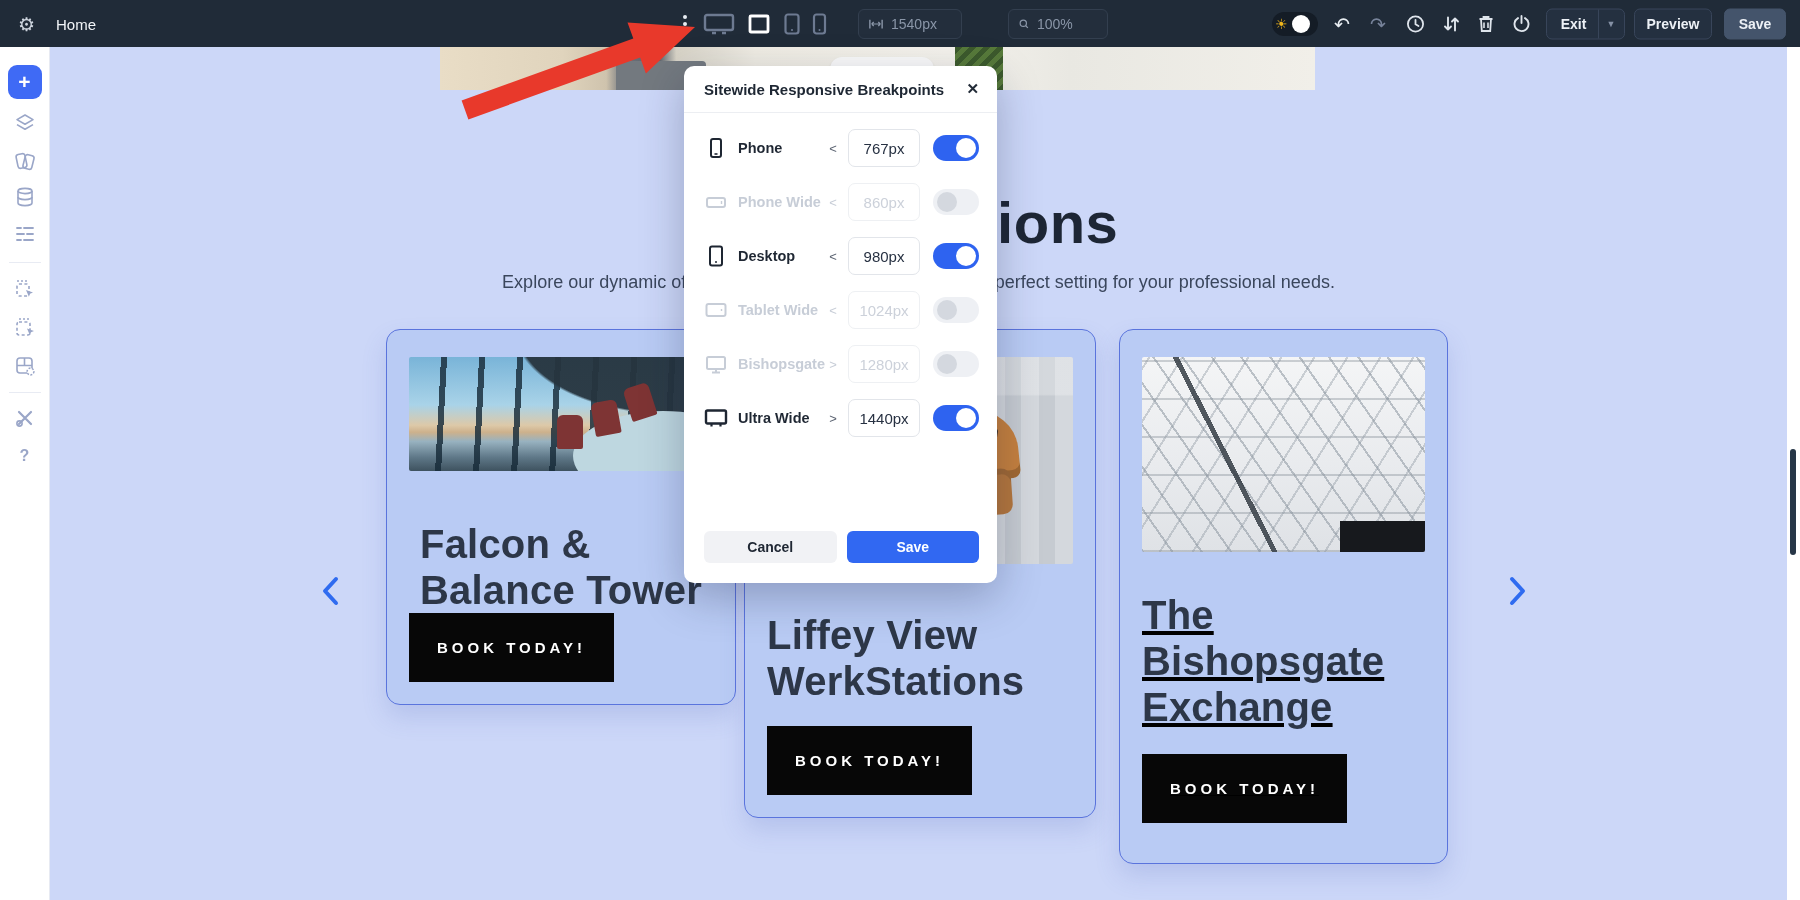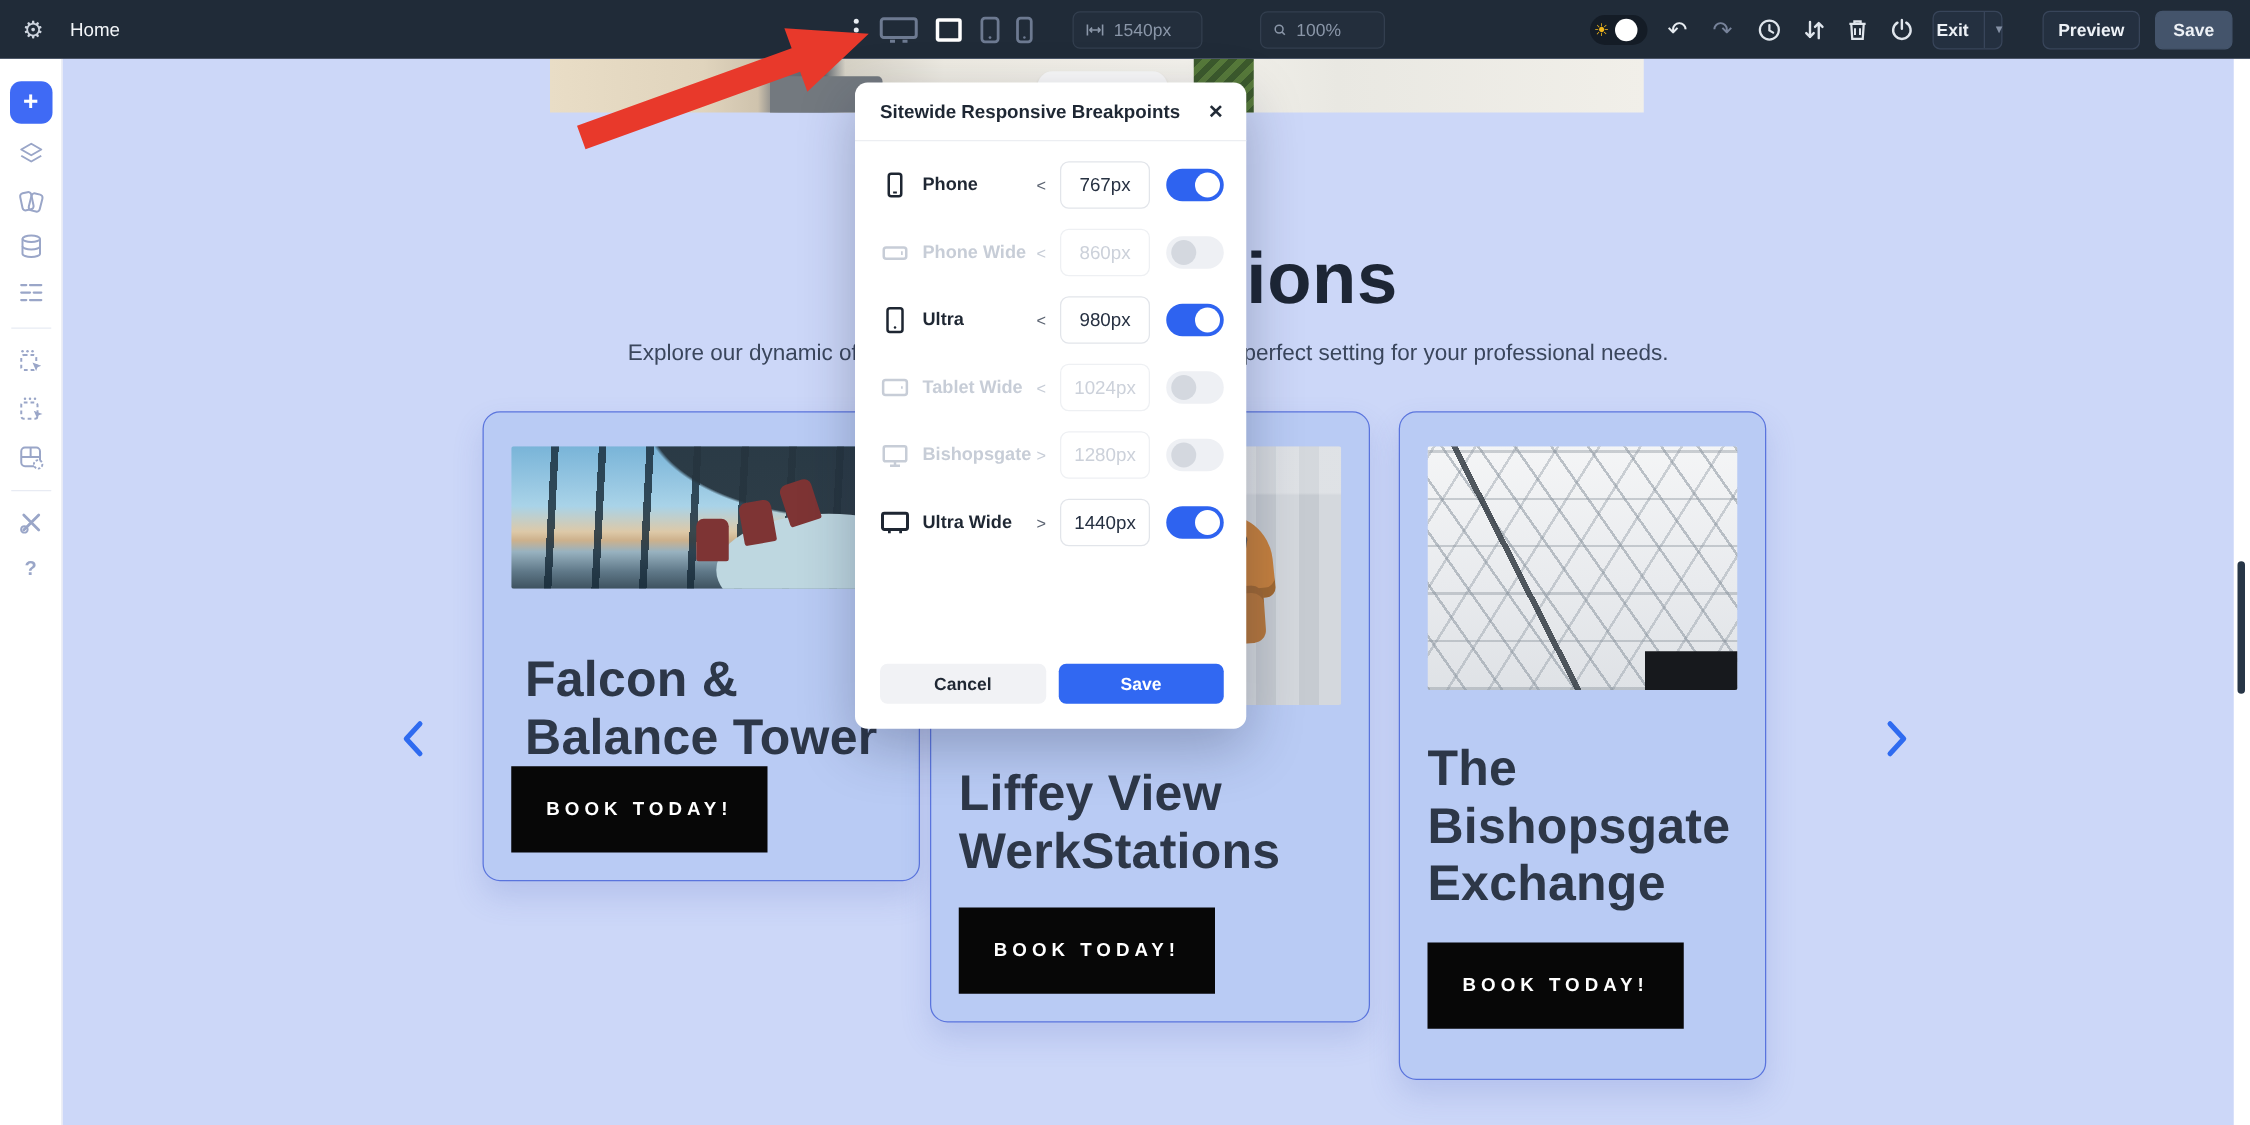--- a/index.html
+++ b/index.html
@@ -22,21 +22,21 @@
   .theme-toggle { left:1272px; width:46px; height:24px; border-radius:12px; background:#141c26;
                   display:flex; align-items:center; padding:0 3px; cursor:pointer; }
   .theme-toggle .sun { font-size:14px; color:#f0b61c; line-height:1; }
   .theme-toggle .knob { margin-left:4px; width:18px; height:18px; border-radius:50%; background:#fff; }
   .tb-ic { color:#dfe5ec; cursor:pointer; display:flex; }
   .undo { left:1334px; font-size:19px; color:#e8edf2; }
   .redo { left:1370px; font-size:19px; color:#77839a; }
   .hist { left:1406px; } .sort { left:1442px; } .trash { left:1477px; } .power { left:1512px; }
   .tb-btn { height:31px; border:1px solid #38455a; border-radius:6px; color:#edf1f6; font-size:14px;
             font-weight:600; display:flex; align-items:center; justify-content:center; background:#243040; cursor:pointer; }
-  .exit { left:1546px; width:56px; padding:0; }
+  .exit { left:1546px; width:79px; padding:0; }
   .exit .exit-txt { padding:0 12px; }
   .exit .caret { border-left:1px solid #38455a; height:100%; display:flex; align-items:center; padding:0 7px; color:#8591a5; font-size:9px; }
   .preview { left:1634px; width:78px; }
   .save { left:1724px; width:62px; background:#44546b; border-color:#44546b; }
 
   
   .sidebar { position:absolute; left:0; top:47px; width:50px; height:853px; background:#ffffff;
              border-right:1px solid #e7eaf2; z-index:20; }
   .sb { position:absolute; left:50%; transform:translateX(-50%); color:#9aa6c8; cursor:pointer; display:flex; }
   .plus-btn { top:18px; width:34px; height:34px; background:#3f6af5; border-radius:9px; color:#fff;
@@ -59,21 +59,21 @@
   .page-sub { position:absolute; left:0; top:225px; width:100%; text-align:center; font-size:18px; color:#3a465c; }
 
   .chev { position:absolute; width:30px; height:40px; cursor:pointer; }
   .chev svg { stroke:#2f6bf0; stroke-width:4; fill:none; stroke-linecap:round; stroke-linejoin:round; }
   .chev-left { left:266px; top:524px; } .chev-right { left:1452px; top:524px; }
 
   .card { position:absolute; top:282px; background:#b9cbf4; border:1px solid #5a74dd; border-radius:14px;
           padding:22px; display:flex; flex-direction:column; box-shadow:0 12px 24px rgba(80,100,190,.18); }
   .card-1 { left:336px; width:350px; height:376px;align-items:center; }
   .card-2 { left:694px; width:352px; height:489px; }
-  .card-3 { left:1069px; width:294px; height:535px; }
+  .card-3 { left:1069px; width:329px; height:535px;text-decoration:underline; }
   .card-img { width:100%; border-radius:2px; position:relative; overflow:hidden; margin-top:5px; }
   .card-1 .card-img { height:218px; }
   .card-2 .card-img { height:207px; }
   .card-3 .card-img { height:195px; }
 
   .img-tower { background:
      radial-gradient(ellipse at 88% -25%, rgba(38,52,62,.95) 0 42%, transparent 43%),
      repeating-linear-gradient(93deg, rgba(22,42,56,0) 0 32px, rgba(22,42,56,.82) 32px 38px),
      linear-gradient(180deg,#79b4d8 0%,#a9d3e8 42%,#ddc9a8 60%,#cdb18c 66%,#98b2c0 74%,#5f7888 88%,#3e525f 100%); }
   .img-tower .table { position:absolute; right:-40px; bottom:-30px; width:180px; height:90px; border-radius:50%; background:#bed7e0; }
@@ -390,21 +390,21 @@
         <span class="switch off"></span>
       </div>
 
       <div class="bp-row">
         <span class="bp-ic">
             <svg width="24" height="24" viewBox="0 0 24 24">
               <rect x="6" y="2.5" width="12" height="19" rx="2" fill="none" stroke="currentColor" stroke-width="2"></rect>
               <circle cx="12" cy="18" r="1" fill="currentColor"></circle>
             </svg>
           </span>
-        <span class="bp-label">Ultra</span>
+        <span class="bp-label">Desktop</span>
         <span class="bp-cmp">&lt;</span>
         <input class="bp-input" value="980px" style="">
         <span class="switch on"></span>
       </div>
 
       <div class="bp-row row-off">
         <span class="bp-ic">
             <svg width="24" height="24" viewBox="0 0 24 24">
               <rect x="2.5" y="6" width="19" height="12" rx="2" fill="none" stroke="currentColor" stroke-width="2"></rect>
               <path d="M17.5 11v2" stroke="currentColor" stroke-width="1.4"></path>

